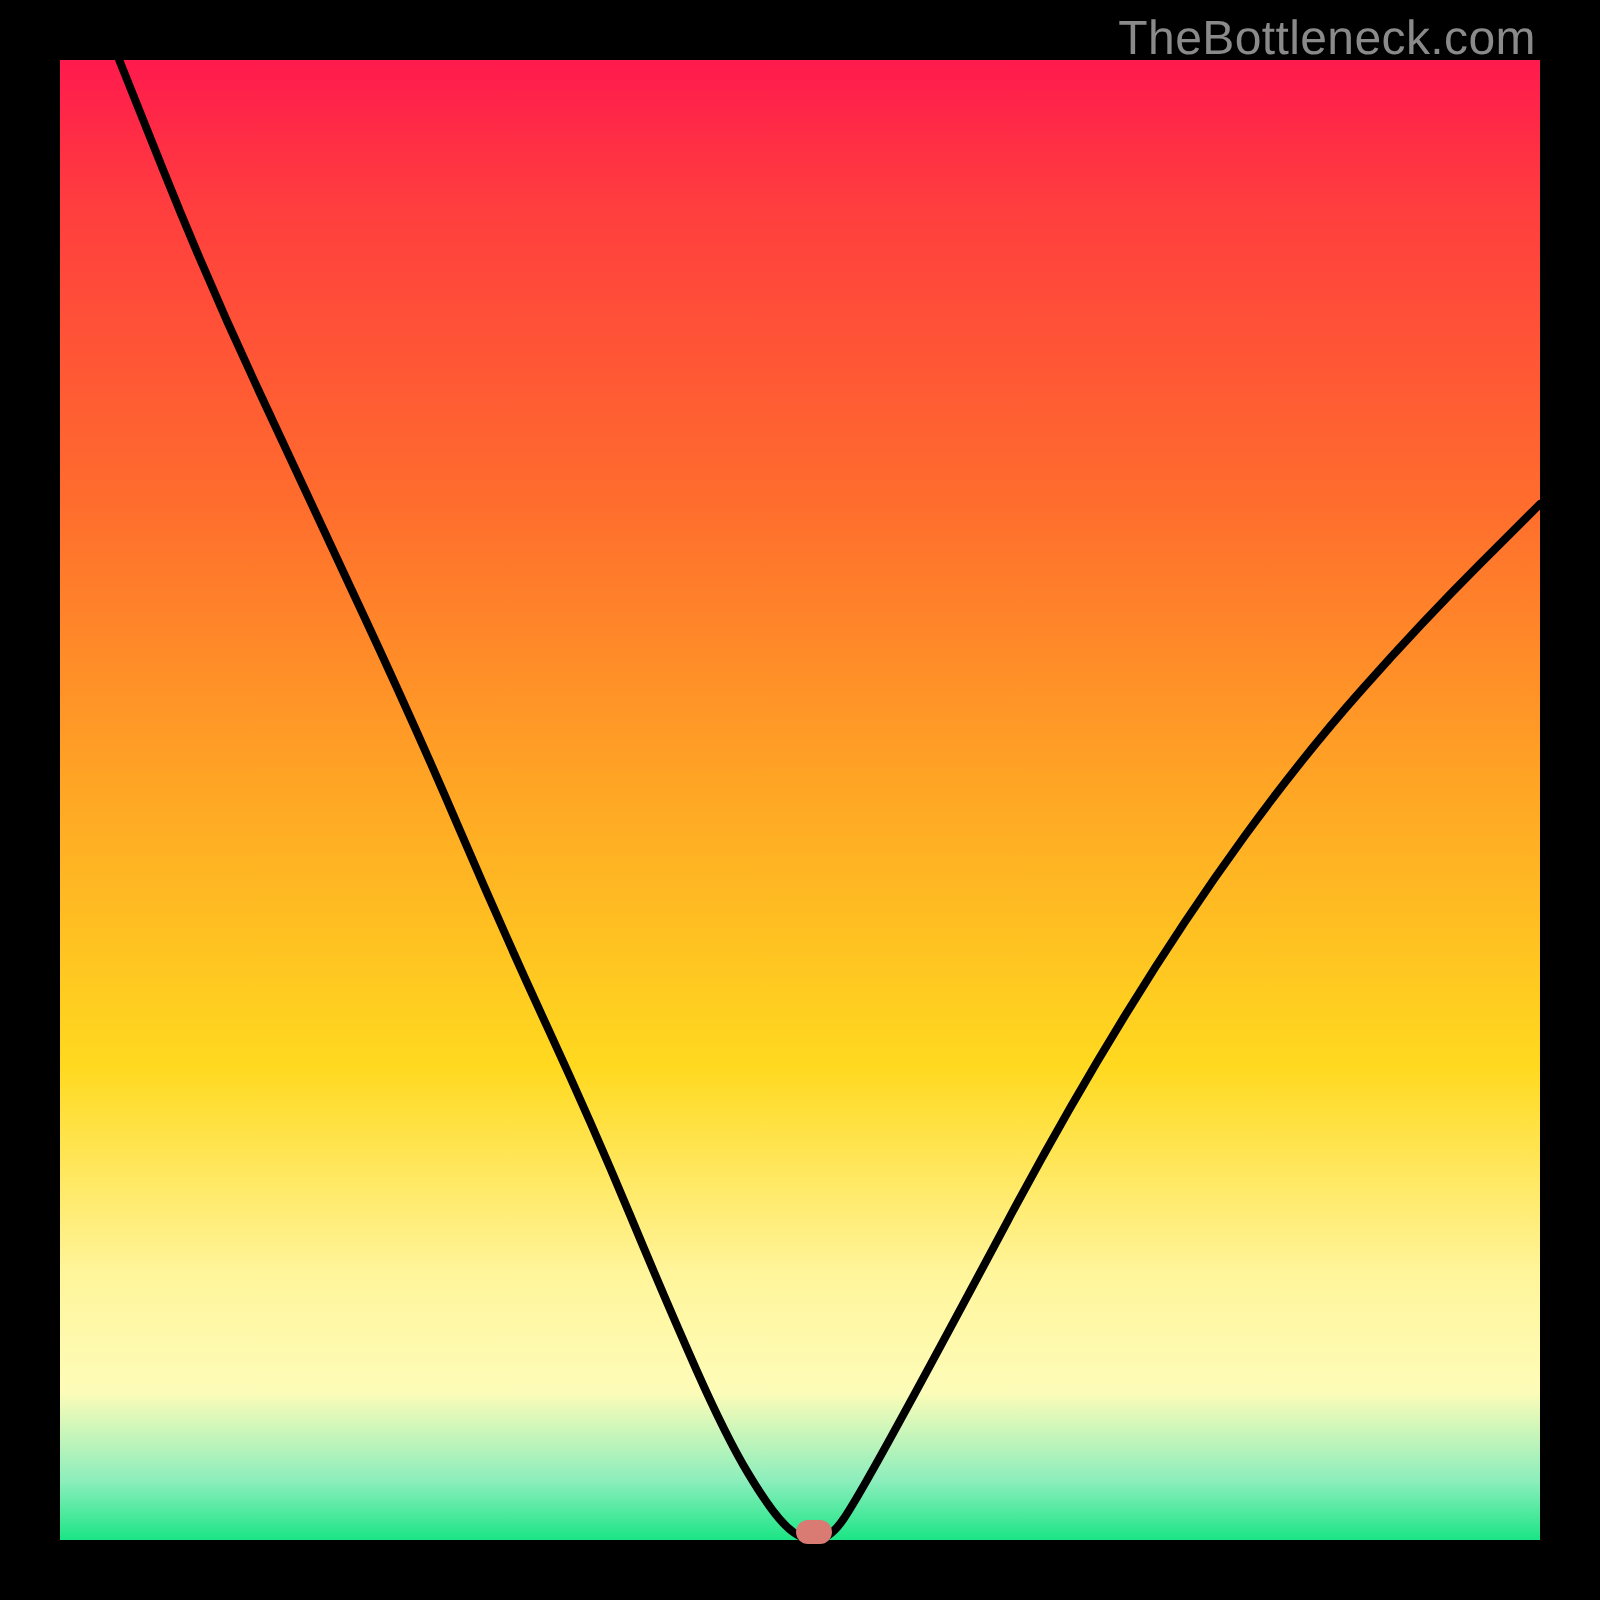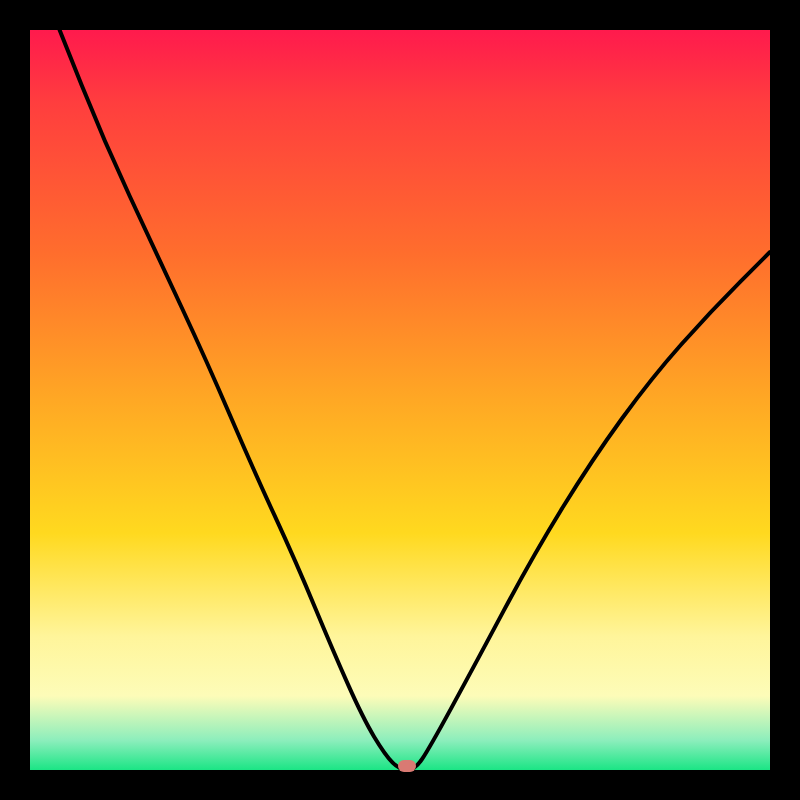--- a/index.html
+++ b/index.html
@@ -64,20 +64,21 @@
     border-radius: 6px;
     background: #d97a73;
     transform: translate(-50%, -50%);
   }
 </style>
 </head>
 <body>
 
 <div class="frame">
 
+  <div class="watermark">TheBottleneck.com</div>
 
   <div class="plot-area">
 
     <svg class="curve" viewBox="0 0 740 740" preserveAspectRatio="none">
       <path id="curve-path" d="M 29.6 0.0 Q 29.6 0.0 51.8 55.5 Q 74.0 111.0 99.9 166.5 Q 125.8 222.0 151.7 277.5 Q 177.6 333.0 199.8 384.8 Q 222.0 436.6 244.2 484.7 Q 266.4 532.8 284.9 577.2 Q 303.4 621.6 318.2 654.9 Q 333.0 688.2 344.1 706.7 Q 355.2 725.2 362.6 732.6 Q 370.0 740.0 377.4 740.0 Q 384.8 740.0 392.2 728.9 Q 399.6 717.8 421.8 677.1 Q 444.0 636.4 473.6 580.9 Q 503.2 525.4 532.8 477.3 Q 562.4 429.2 592.0 388.5 Q 621.6 347.8 651.2 314.5 Q 680.8 281.2 710.4 251.6 T 740.0 222.0" fill="none" stroke="#000" stroke-width="4" stroke-linejoin="round" stroke-linecap="round"></path>
     </svg>
 
     <div class="minimum-marker" id="min-marker" style="left: 377.4px; top: 736px;"></div>
 
   </div>

